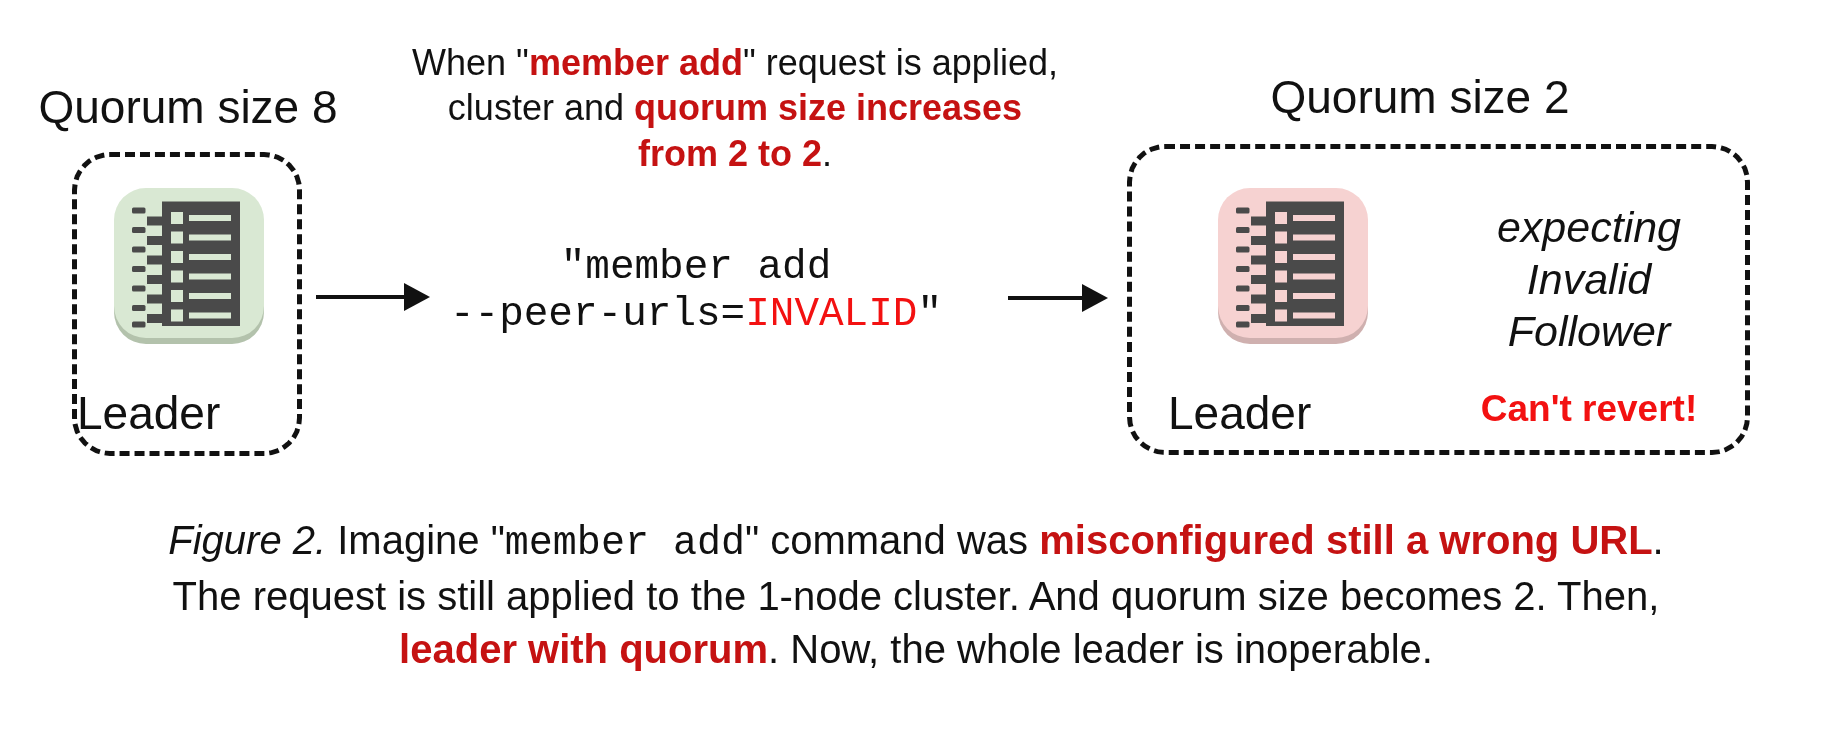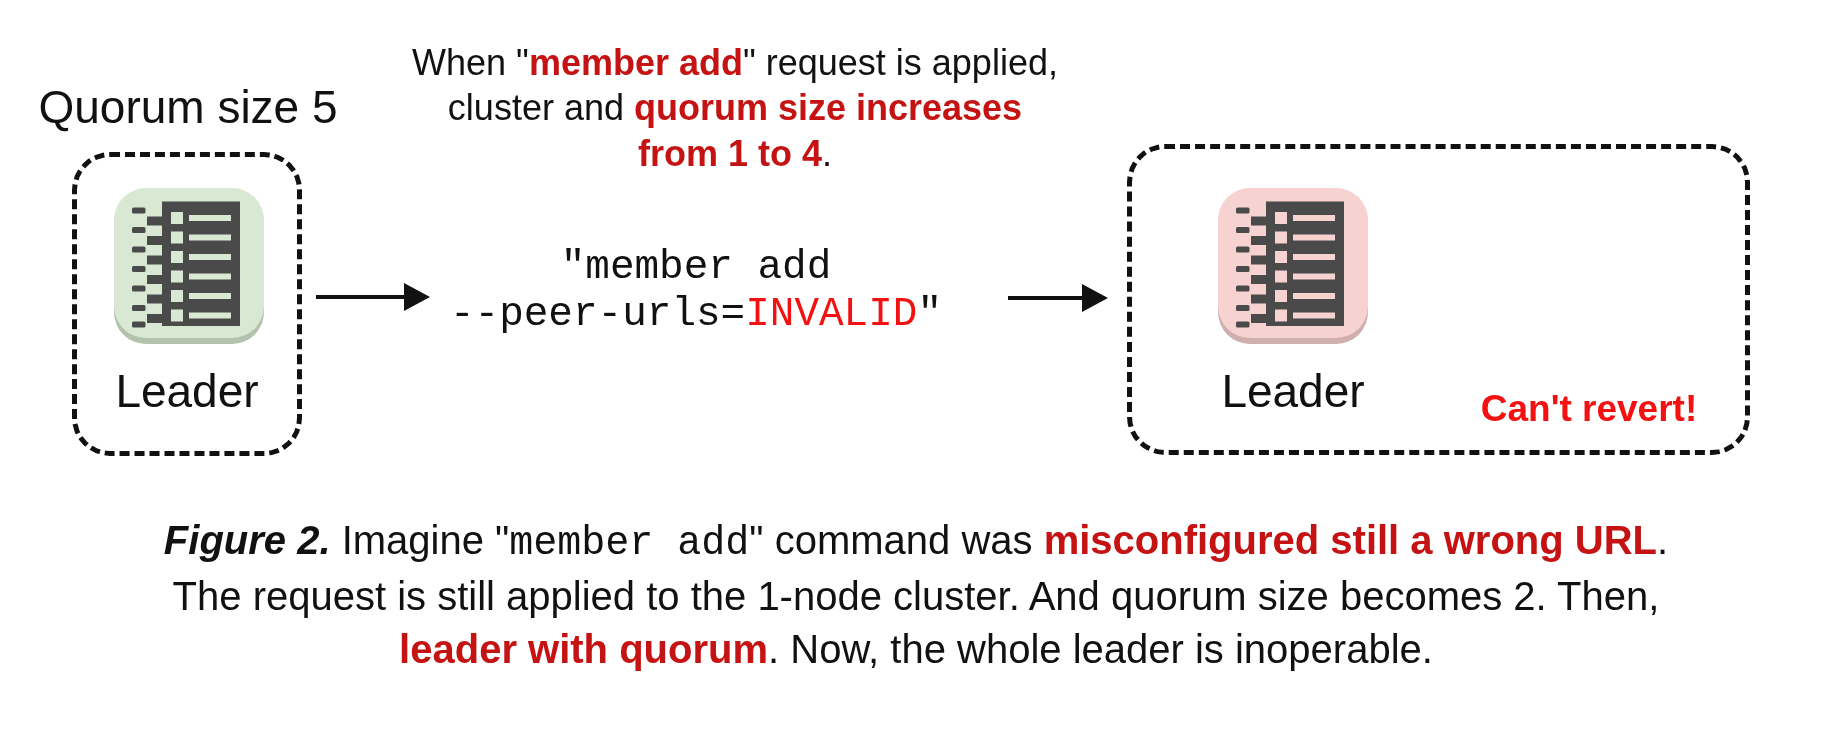--- a/index.html
+++ b/index.html
@@ -30,21 +30,21 @@
     width:150px;height:150px;
     border-radius:32px;
   }
   .node-icon svg{width:100%;height:100%;display:block;}
   .node-icon .dark{fill:var(--glyph-dark,#4a4a4a);}
   .node-green{background:var(--node-ok-bg,#d9e8d3);box-shadow:0 6px 0 var(--node-ok-shadow,#b3c2ac);}
   .node-green .row{fill:var(--node-ok-bg,#d9e8d3);}
   .node-pink{background:var(--node-bad-bg,#f6d2d1);box-shadow:0 6px 0 var(--node-bad-shadow,#cfb0af);}
   .node-pink .row{fill:var(--node-bad-bg,#f6d2d1);}
 
-  .node-label{font-size:46px;line-height:1;text-align:center;}
+  .node-label{font-size:46px;line-height:1;margin-top:22px;}
 
   
   .arrow{display:flex;align-items:center;height:28px;}
   .arrow .shaft{flex:1;height:4px;background:var(--ink,#111);}
   .arrow .head{
     width:0;height:0;
     border-left:26px solid var(--ink,#111);
     border-top:14px solid transparent;
     border-bottom:14px solid transparent;
   }
@@ -58,30 +58,30 @@
   
   .expectation{font-size:43px;line-height:1.21;font-style:italic;}
   .warning{font-size:37px;line-height:1.1;font-weight:bold;color:var(--bright-red,#f31111);}
 
   
   .caption{font-size:40px;line-height:1.33;}
 
   
   .r-plain{}
   .r-red{color:var(--accent-red,#c51212);font-weight:bold;}
-  .r-italic{font-style:italic;font-weight:bold;}
+  .r-italic{font-style:italic;}
   .r-mono{font-family:"Liberation Mono",monospace;}
   .r-mono-red{font-family:"Liberation Mono",monospace;color:var(--bright-red,#f31111);}
 </style>
 </head>
 <body>
 
 <div class="stage">
 
-  <div class="abs cluster-title" style="left:28px;top:84px;width:320px;">Quorum size 5</div>
+  <div class="abs cluster-title" style="left:28px;top:84px;width:320px;">Quorum size 8</div>
 
   <div class="abs cluster-box" style="left:72px;top:152px;width:230px;height:304px;">
     <div class="abs node-icon node-green" style="left:37px;top:31px;">
       <svg viewBox="0 0 100 100" aria-hidden="true">
         <g class="dark">
           <rect x="12" y="13" width="9" height="4" rx="1"></rect>
           <rect x="12" y="26" width="9" height="4" rx="1"></rect>
           <rect x="12" y="39" width="9" height="4" rx="1"></rect>
           <rect x="12" y="52" width="9" height="4" rx="1"></rect>
           <rect x="12" y="65" width="9" height="4" rx="1"></rect>
@@ -114,30 +114,31 @@
     <div class="abs node-label" style="left:0;right:0;top:211px;">Leader</div>
   </div>
 
   <div class="abs arrow" style="left:316px;top:283px;width:114px;">
     <div class="shaft"></div>
     <div class="head"></div>
   </div>
 
   <div class="abs annotation center prewrap" style="left:385px;top:40px;width:700px;"><span class="r-plain">When "</span><span class="r-red">member add</span><span class="r-plain">" request is applied,
 cluster and </span><span class="r-red">quorum size increases
-from 1 to 4</span><span class="r-plain">.</span></div>
+from 2 to 2</span><span class="r-plain">.</span></div>
 
   <div class="abs command center prewrap" style="left:396px;top:244px;width:600px;"><span class="r-mono">"member add
 --peer-urls=</span><span class="r-mono-red">INVALID</span><span class="r-mono">"</span></div>
 
   <div class="abs arrow" style="left:1008px;top:284px;width:100px;">
     <div class="shaft"></div>
     <div class="head"></div>
   </div>
 
+  <div class="abs cluster-title" style="left:1260px;top:74px;width:320px;">Quorum size 2</div>
 
   <div class="abs cluster-box" style="left:1127px;top:144px;width:623px;height:311px;">
     <div class="abs node-icon node-pink" style="left:86px;top:39px;">
       <svg viewBox="0 0 100 100" aria-hidden="true">
         <g class="dark">
           <rect x="12" y="13" width="9" height="4" rx="1"></rect>
           <rect x="12" y="26" width="9" height="4" rx="1"></rect>
           <rect x="12" y="39" width="9" height="4" rx="1"></rect>
           <rect x="12" y="52" width="9" height="4" rx="1"></rect>
           <rect x="12" y="65" width="9" height="4" rx="1"></rect>
@@ -161,20 +162,23 @@
           <rect x="50" y="18" width="28" height="4"></rect>
           <rect x="50" y="31" width="28" height="4"></rect>
           <rect x="50" y="44" width="28" height="4"></rect>
           <rect x="50" y="57" width="28" height="4"></rect>
           <rect x="50" y="70" width="28" height="4"></rect>
           <rect x="50" y="83" width="28" height="4"></rect>
         </g>
       </svg>
     </div>
     <div class="abs node-label" style="left:36px;width:250px;top:219px;">Leader</div>
+    <div class="abs expectation center prewrap" style="left:307px;width:300px;top:52px;">expecting
+Invalid
+Follower</div>
     <div class="abs warning center" style="left:307px;width:300px;top:240px;">Can't revert!</div>
   </div>
 
   <div class="abs caption center prewrap" style="left:60px;top:514px;width:1712px;"><span class="r-italic">Figure 2.</span><span class="r-plain"> Imagine "</span><span class="r-mono">member add</span><span class="r-plain">" command was </span><span class="r-red">misconfigured still a wrong URL</span><span class="r-plain">.
 The request is still applied to the 1-node cluster. And quorum size becomes 2. Then,
 </span><span class="r-red">leader with quorum</span><span class="r-plain">. Now, the whole leader is inoperable.</span></div>
 
 </div>
 
 </body></html>

